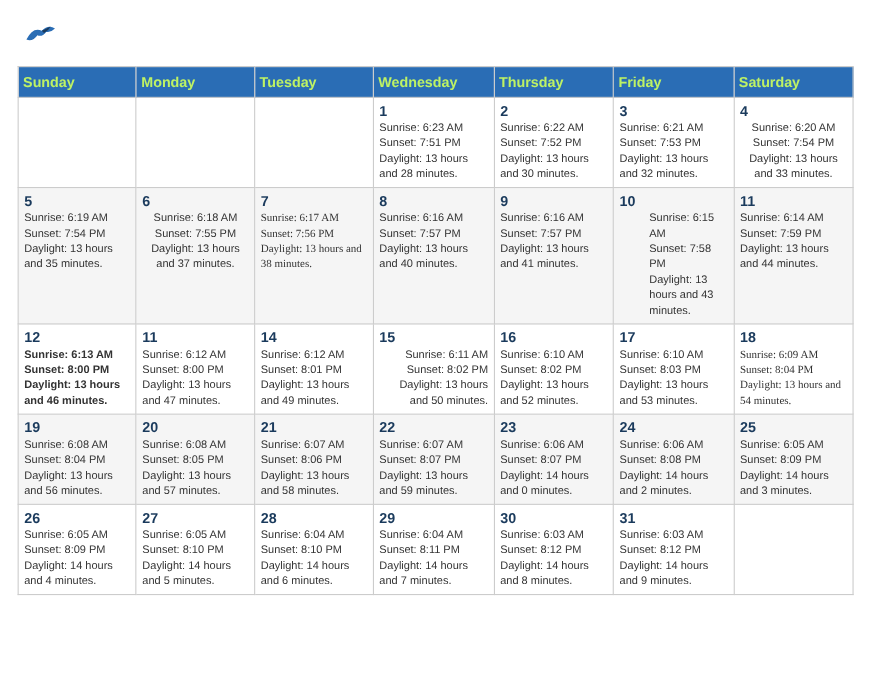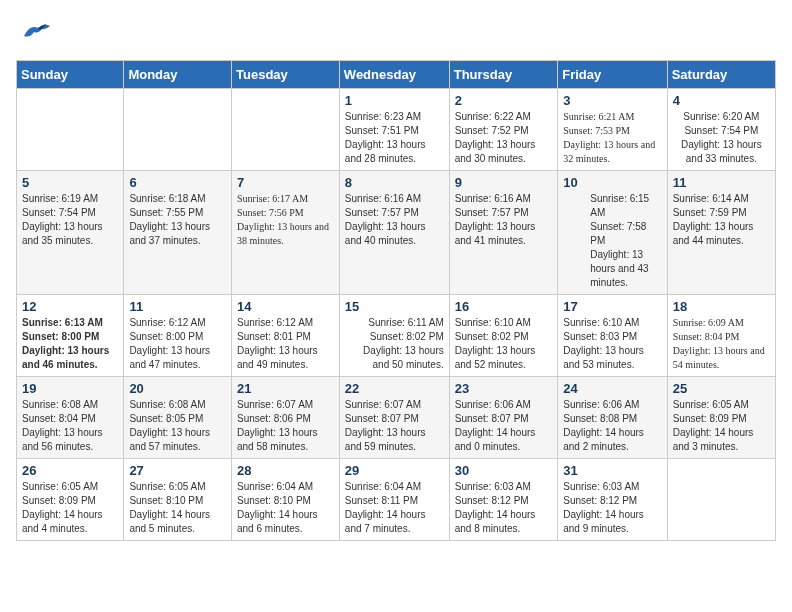--- a/index.html
+++ b/index.html
@@ -39,21 +39,21 @@
       font-weight: bold;
       color: #1a3a5c;
     }
     .calendar {
       width: 100%;
       border-collapse: collapse;
       margin-top: 8px;
     }
     .calendar th {
       background-color: #2a6db5;
-      color: #ffffff;
+      color: #bef264;
       font-size: 13px;
       font-weight: bold;
       padding: 6px 4px;
       text-align: left;
       border: 1px solid #ccc;
     }
     .calendar td {
       border: 1px solid #ccc;
       vertical-align: top;
       padding: 4px 5px;
@@ -132,41 +132,41 @@
 Daylight: 13 hours and 28 minutes.</div>
         </td>
         <td>
           <span class="day-number">2</span>
           <div class="cell-info" style="white-space: pre-line;">Sunrise: 6:22 AM
 Sunset: 7:52 PM
 Daylight: 13 hours and 30 minutes.</div>
         </td>
         <td>
           <span class="day-number">3</span>
-          <div class="cell-info" style="white-space: pre-line; font-family: Liberation Serif, serif;">Sunrise: 6:21 AM
+          <div class="cell-info" style="white-space: pre-line;">Sunrise: 6:21 AM
 Sunset: 7:53 PM
 Daylight: 13 hours and 32 minutes.</div>
         </td>
         <td>
           <span class="day-number">4</span>
           <div class="cell-info" style="white-space: pre-line; text-align: center;">Sunrise: 6:20 AM
 Sunset: 7:54 PM
 Daylight: 13 hours and 33 minutes.</div>
         </td>
       </tr>
       <tr>
         <td>
           <span class="day-number">5</span>
           <div class="cell-info" style="white-space: pre-line;">Sunrise: 6:19 AM
 Sunset: 7:54 PM
 Daylight: 13 hours and 35 minutes.</div>
         </td>
         <td>
           <span class="day-number">6</span>
-          <div class="cell-info" style="white-space: pre-line;">Sunrise: 6:18 AM
+          <div class="cell-info" style="white-space: pre-line; text-align: center;">Sunrise: 6:18 AM
 Sunset: 7:55 PM
 Daylight: 13 hours and 37 minutes.</div>
         </td>
         <td>
           <span class="day-number">7</span>
           <div class="cell-info" style="white-space: pre-line; font-family: Liberation Serif, serif;">Sunrise: 6:17 AM
 Sunset: 7:56 PM
 Daylight: 13 hours and 38 minutes.</div>
         </td>
         <td>

